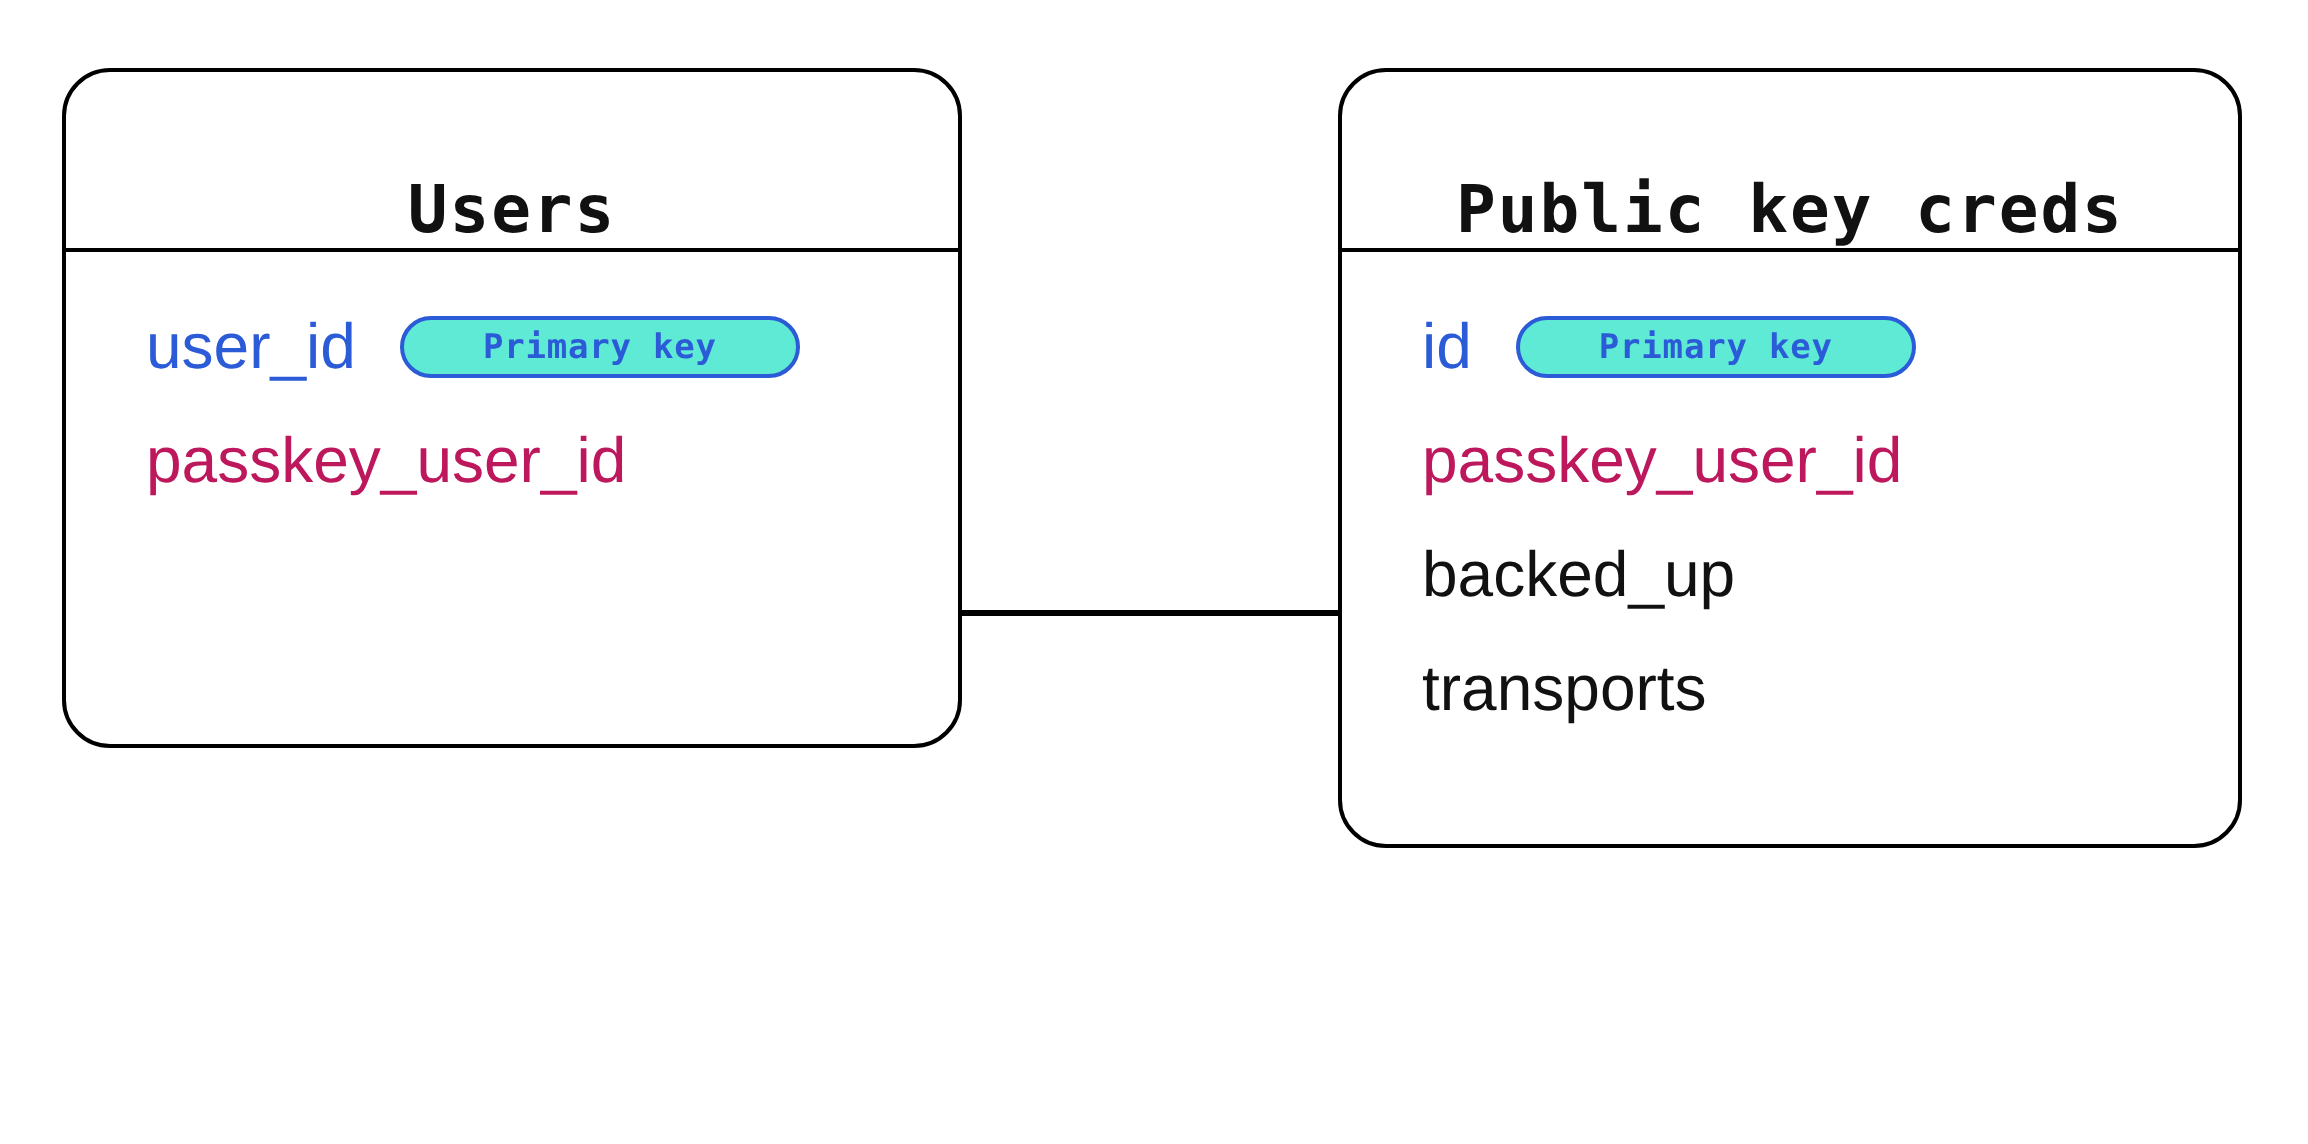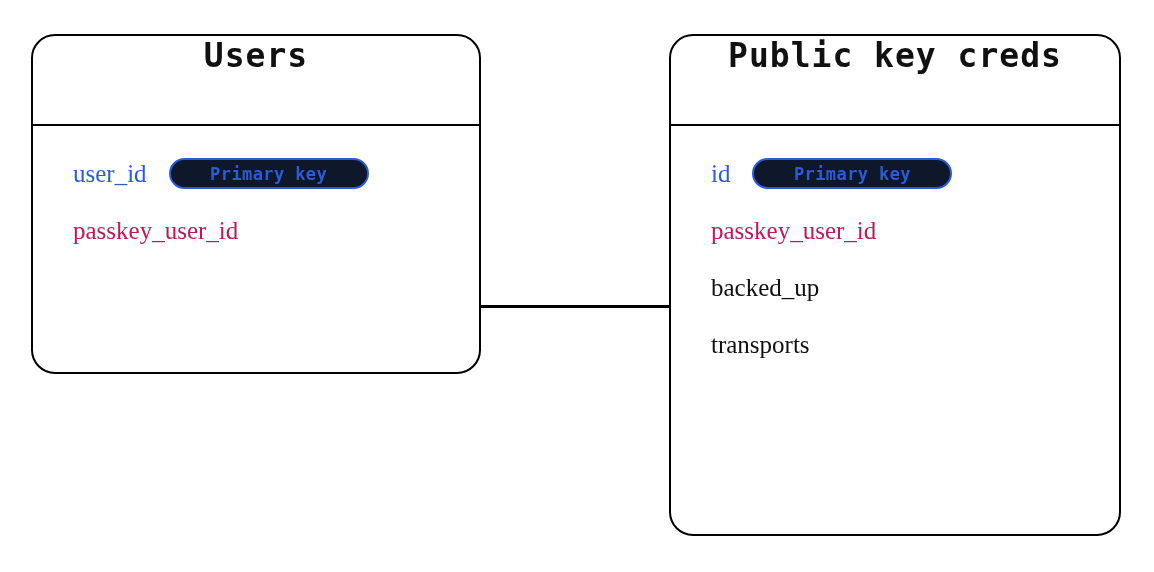--- a/index.html
+++ b/index.html
@@ -27,21 +27,21 @@
     box-sizing: border-box;
     background: #ffffff;
     border: 2.5px solid #000000;
     border-radius: 24px;
     overflow: hidden;
   }
   .entity-header {
     box-sizing: border-box;
     height: 90px;
     display: flex;
-    align-items: flex-start;
+    align-items: flex-end;
     justify-content: center;
     border-bottom: 2.5px solid #000000;
   }
   .entity-title {
     font-family: "DejaVu Sans Mono", "Liberation Mono", monospace;
     font-weight: bold;
     font-size: 33px;
     letter-spacing: 1px;
     color: #111111;
     white-space: nowrap;
@@ -50,43 +50,43 @@
     padding: 19px 0 18px 0;
   }
   .field-row {
     height: 57px;
     display: flex;
     align-items: center;
     padding-left: 40px;
     box-sizing: border-box;
   }
   .field-name {
-    font-family: Liberation Serif, serif;
-    font-size: 25px;
+    font-family: Liberation Sans, sans-serif;
+    font-size: 32px;
     color: #111111;
     white-space: nowrap;
     letter-spacing: 0px;
   }
   .field-name.pk    { color: #2B5BD7; }
   .field-name.fk    { color: #be185d; }
   .field-name.plain { color: #111111; }
 
   
   .pk-badge {
     margin-left: 22px;
     box-sizing: border-box;
     height: 31px;
     min-width: 200px;
     padding: 0 22px;
     border: 2.5px solid #2B5BD7;
     border-radius: 999px;
     display: inline-flex;
     align-items: center;
     justify-content: center;
-    background: #0f172a;
+    background: #5eead4;
   }
   .pk-badge-label {
     font-family: "DejaVu Sans Mono", "Liberation Mono", monospace;
     font-weight: bold;
     font-size: 17px;
     color: #2B5BD7;
     white-space: nowrap;
     letter-spacing: 0.4px;
   }
 
@@ -117,21 +117,21 @@
       </div>
 
 
       <div class="field-row">
         <span class="field-name fk">passkey_user_id</span>
       </div>
 
     </div>
   </div>
 
-  <div class="entity" style="left:669px; top:34px; width:452px; height:502px;">
+  <div class="entity" style="left:669px; top:34px; width:452px; height:390px;">
     <div class="entity-header">
       <span class="entity-title">Public key creds</span>
     </div>
     <div class="entity-fields">
 
       <div class="field-row">
         <span class="field-name pk">id</span>
         <span class="pk-badge">
           <span class="pk-badge-label">Primary key</span>
         </span>

